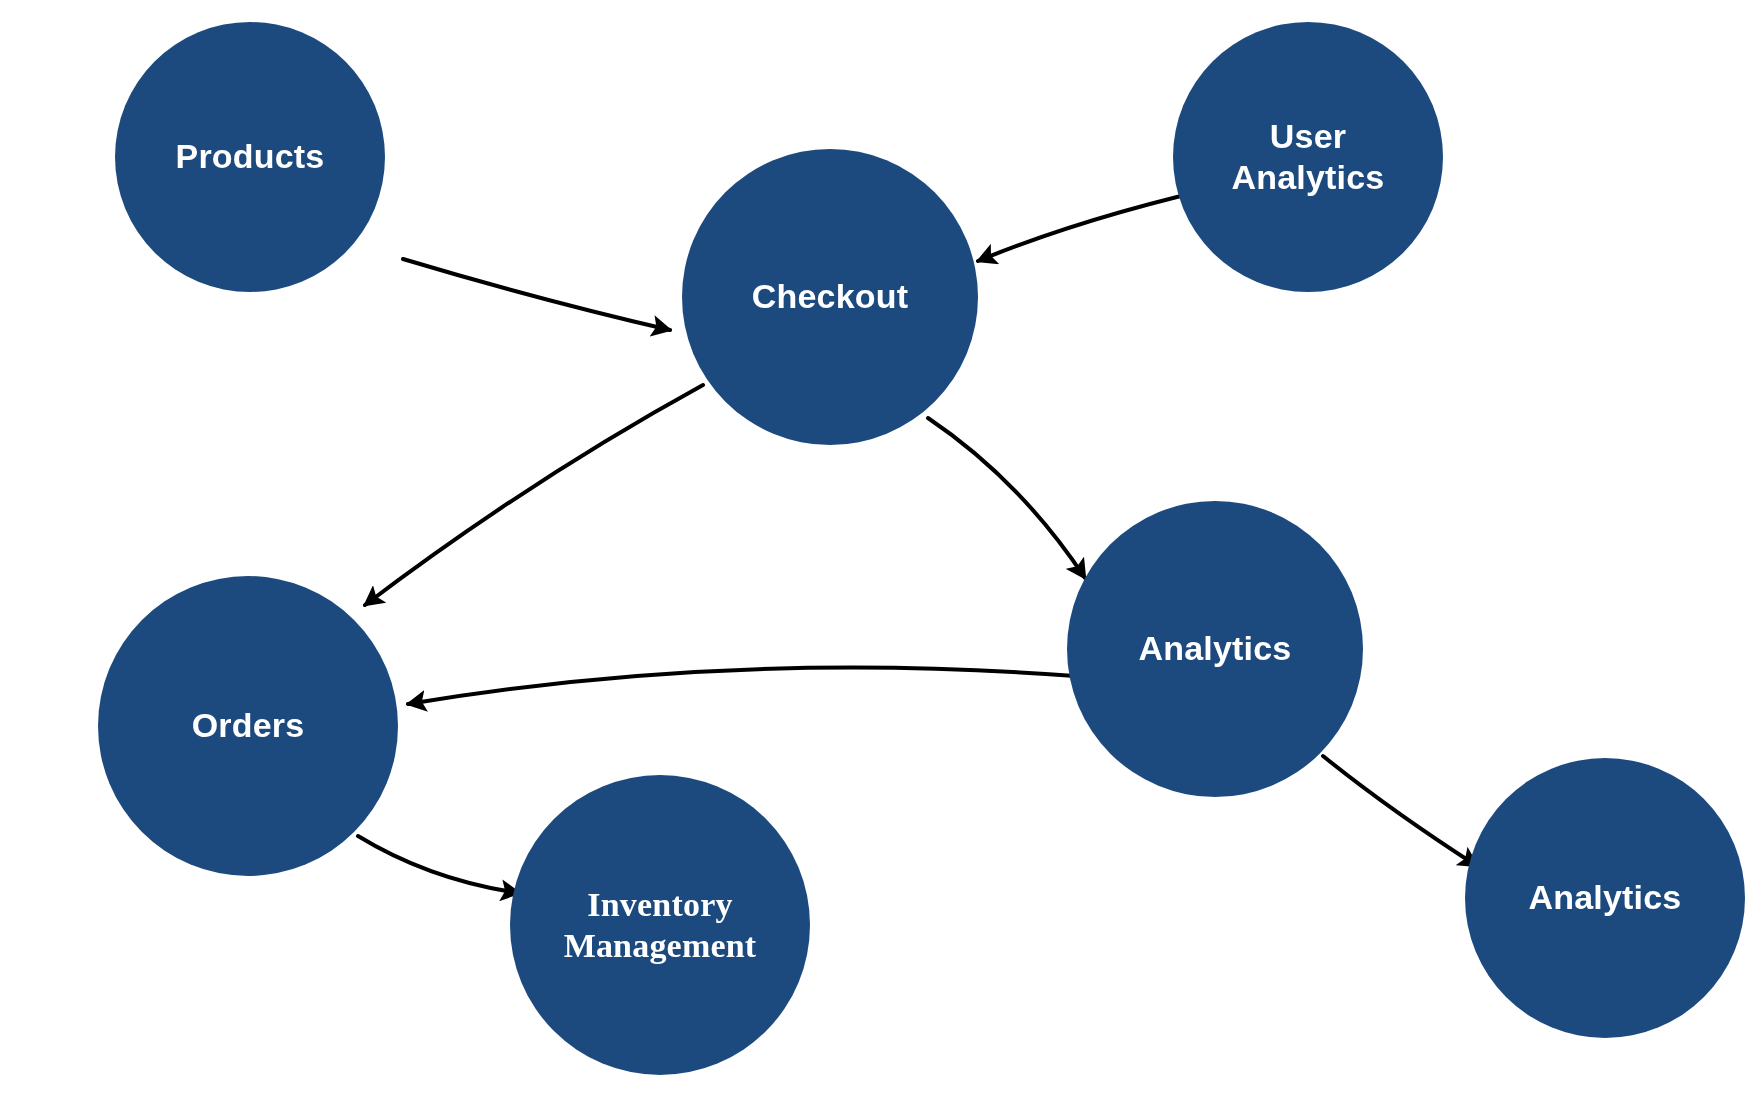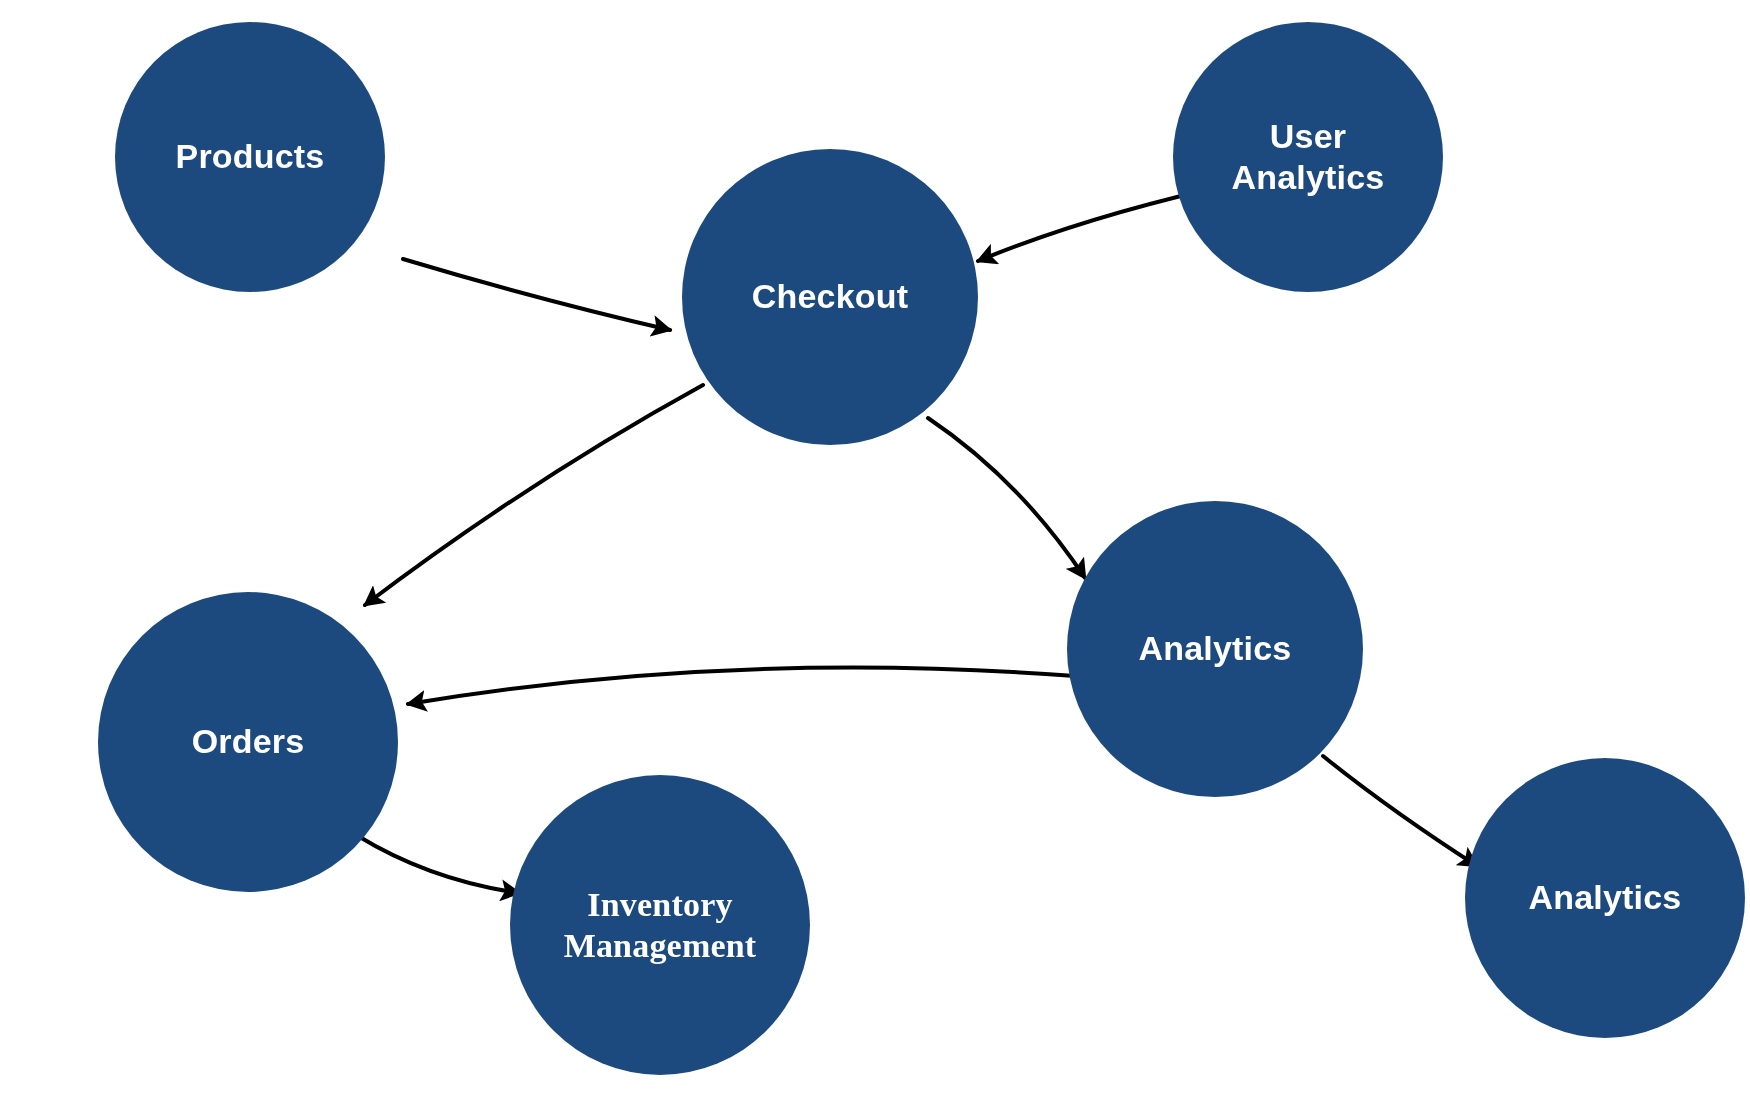--- a/index.html
+++ b/index.html
@@ -79,21 +79,21 @@
 
   <div class="node" style="left: 1133px; top: 22px; width: 270px; height: 270px; background: rgb(29, 74, 126);">
     <span class="node-label" style="color: rgb(255, 255, 255);">User
 Analytics</span>
   </div>
 
   <div class="node" style="left: 642px; top: 149px; width: 296px; height: 296px; background: rgb(29, 74, 126); text-align: right;">
     <span class="node-label" style="color: rgb(255, 255, 255);">Checkout</span>
   </div>
 
-  <div class="node" style="left: 58px; top: 592px; width: 300px; height: 300px; background: rgb(29, 74, 126);">
+  <div class="node" style="left: 58px; top: 576px; width: 300px; height: 300px; background: rgb(29, 74, 126);">
     <span class="node-label" style="color: rgb(255, 255, 255);">Orders</span>
   </div>
 
   <div class="node" style="left: 1027px; top: 501px; width: 296px; height: 296px; background: rgb(29, 74, 126);">
     <span class="node-label" style="color: rgb(255, 255, 255);">Analytics</span>
   </div>
 
   <div class="node" style="left: 470px; top: 775px; width: 300px; height: 300px; background: rgb(29, 74, 126); font-family: Liberation Serif, serif;">
     <span class="node-label" style="color: rgb(255, 255, 255);">Inventory
 Management</span>

